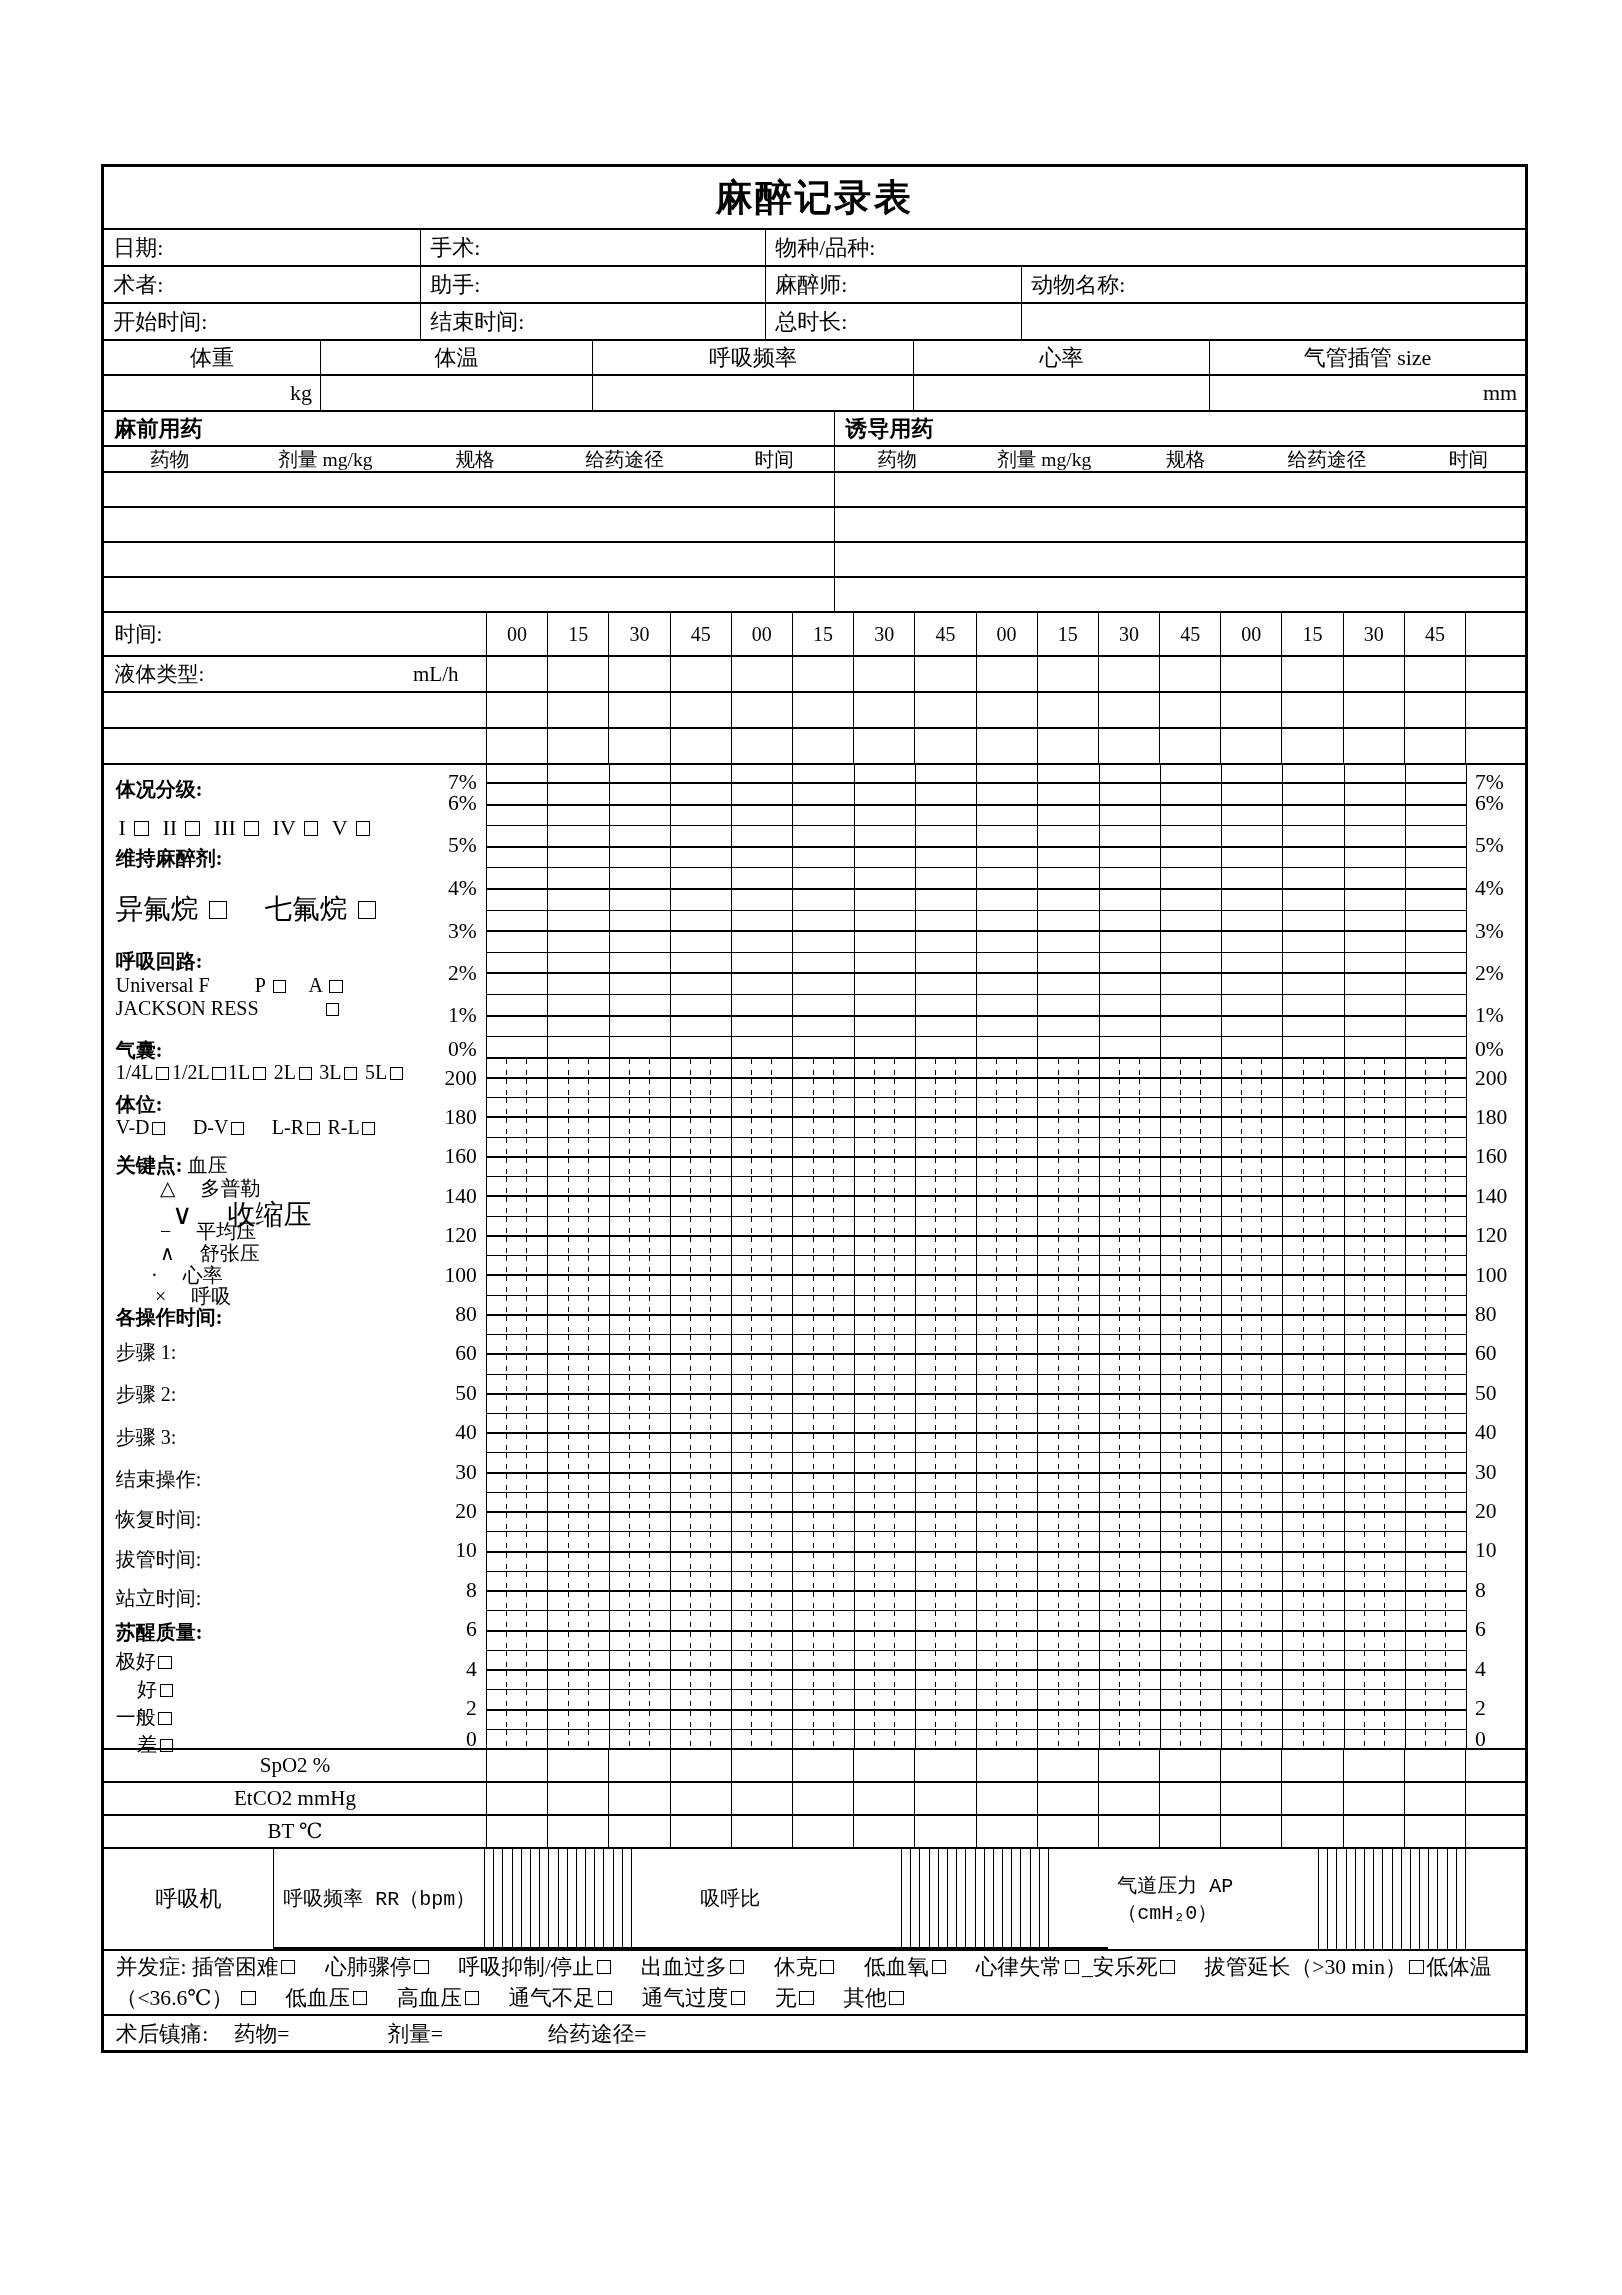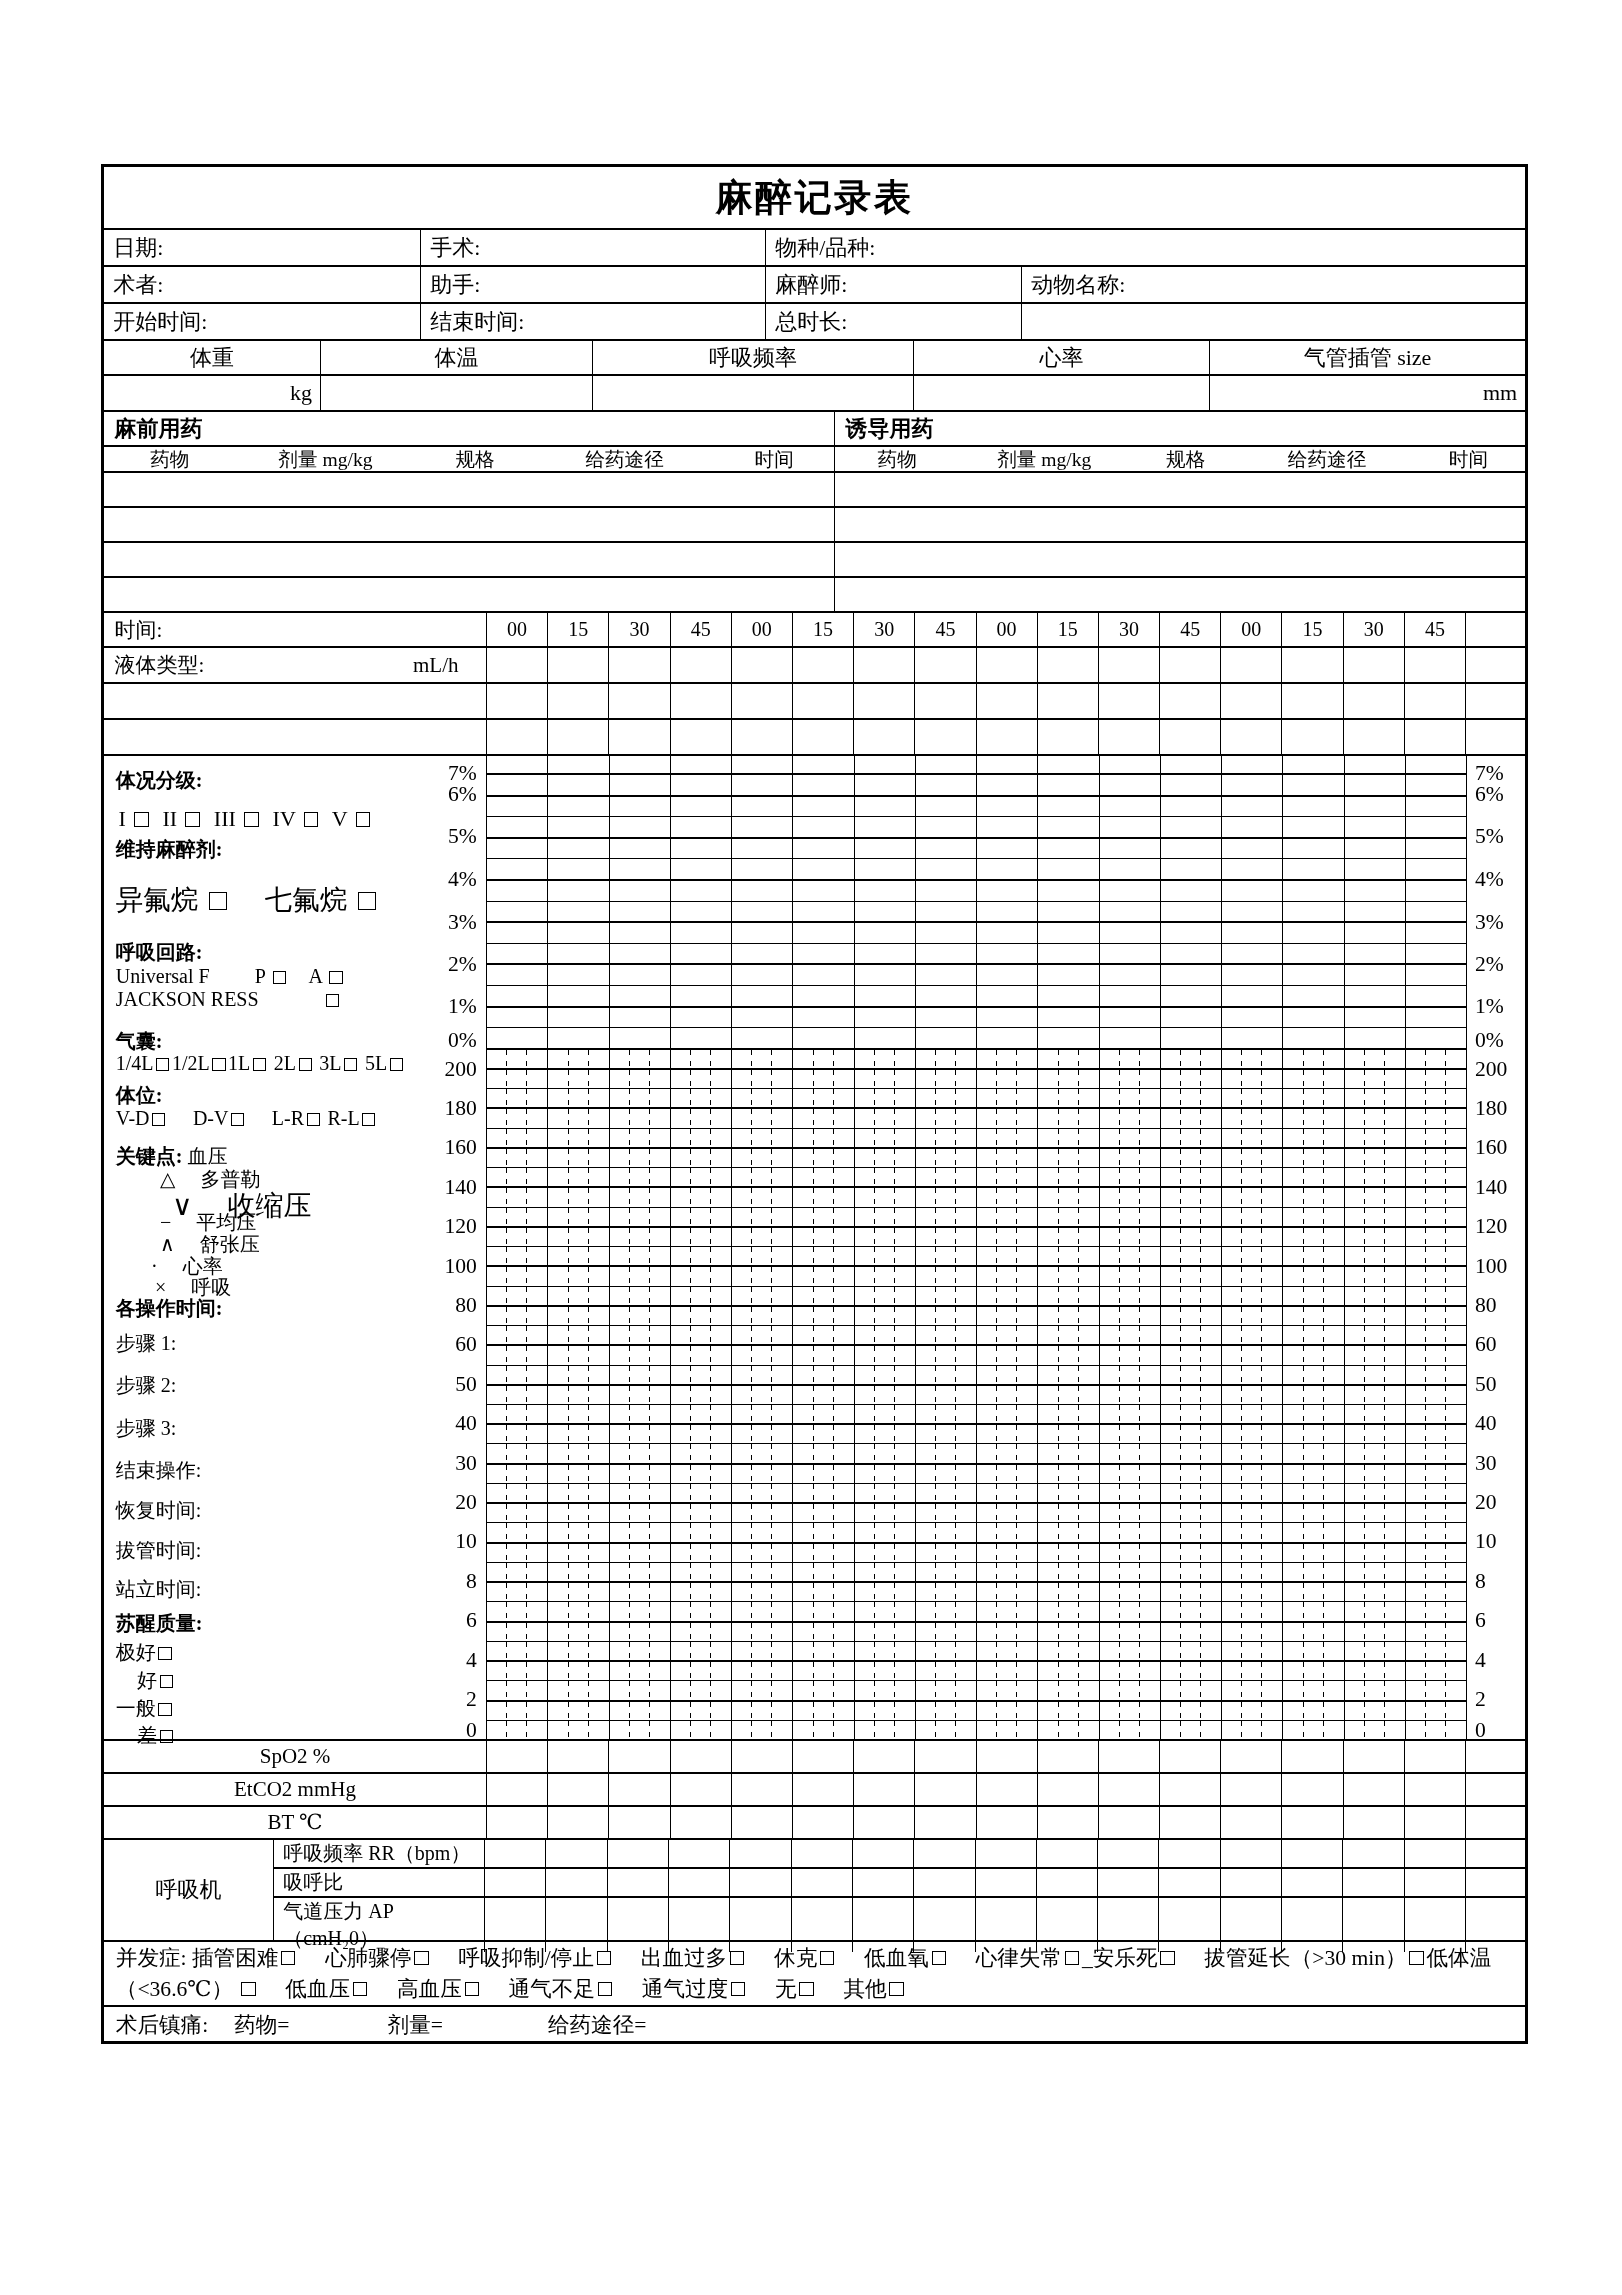--- a/index.html
+++ b/index.html
@@ -32,21 +32,21 @@
   .med-colset span { text-align:center; font-size:19.6px; }
   .med-row { height:35px; }
 
   .drow { display:flex; border-bottom:2px solid #000; }
   .dlabel { flex:0 0 383px; border-right:1.3px solid #000; display:flex; align-items:center;
             padding-left:10.5px; font-size:21px; }
   .dlabel.center { justify-content:center; padding-left:0; }
   .dcells { flex:1; display:flex; }
   .dcell { flex:1; border-right:1.3px solid #000; display:flex; align-items:center; justify-content:center; font-size:20px; }
   .dtail { flex:0 0 59px; }
-  .time-row { height:35px;justify-content:space-between; }
+  .time-row { height:44px;justify-content:space-between; }
   .fluid-row { height:36px; }
   .empty-row { height:36px; }
 
   .chart-section { display:flex; height:985px; border-bottom:2.6px solid #000; }
   .chart-left { flex:0 0 383px; border-right:1.3px solid #000; position:relative; }
   .chart-center { flex:1; display:flex; flex-direction:column; }
   .chart-right { flex:0 0 59px; border-left:1.3px solid #000; position:relative; }
 
   .pct-grid { height:294px; display:flex; flex-direction:column; border-bottom:2.6px solid #000; }
   .val-grid { flex:1; display:flex; flex-direction:column; }
@@ -68,21 +68,21 @@
          vertical-align:-0.04em; margin:0 0.13em; }
   .scale-lab { position:absolute; font-size:21.6px; transform:translateY(-55%); }
   .scale-lab.left { right:9.2px; }
   .scale-lab.rightside { left:7.9px; }
   .scale-lab.up { transform:translateY(-88%); }
 
   .mon-row { height:33px; }
   .vent-block { display:flex; height:102px; border-bottom:2px solid #000; }
   .vent-label { flex:0 0 170px; border-right:1.3px solid #000; display:flex; align-items:center;
                 justify-content:center; font-size:22px; }
-  .vent-main { flex:1; display:flex; flex-direction:column; }
+  .vent-main { flex:1; display:flex; flex-direction:row;font-family:Liberation Mono, monospace; }
   .vent-row { display:flex; flex:1; border-bottom:2px solid #000; }
   .vent-row:last-child { border-bottom:none; }
   .vent-sub { flex:0 0 211px; border-right:1.3px solid #000; display:flex; align-items:center;
               padding-left:9.2px; font-size:20px; }
 
   .supp-row { height:33px; align-items:center; padding-left:11.8px; font-size:19.6px; }
   .comp-row { height:65px; flex-direction:column; justify-content:center; padding-left:11.8px; font-size:21.6px; }
   .comp-line { white-space:pre; line-height:31px; }
   .postop-row { height:34px; border-bottom:none; align-items:center; padding-left:11.8px; font-size:21.6px; }
   .postop-row span { margin-right:0; }

